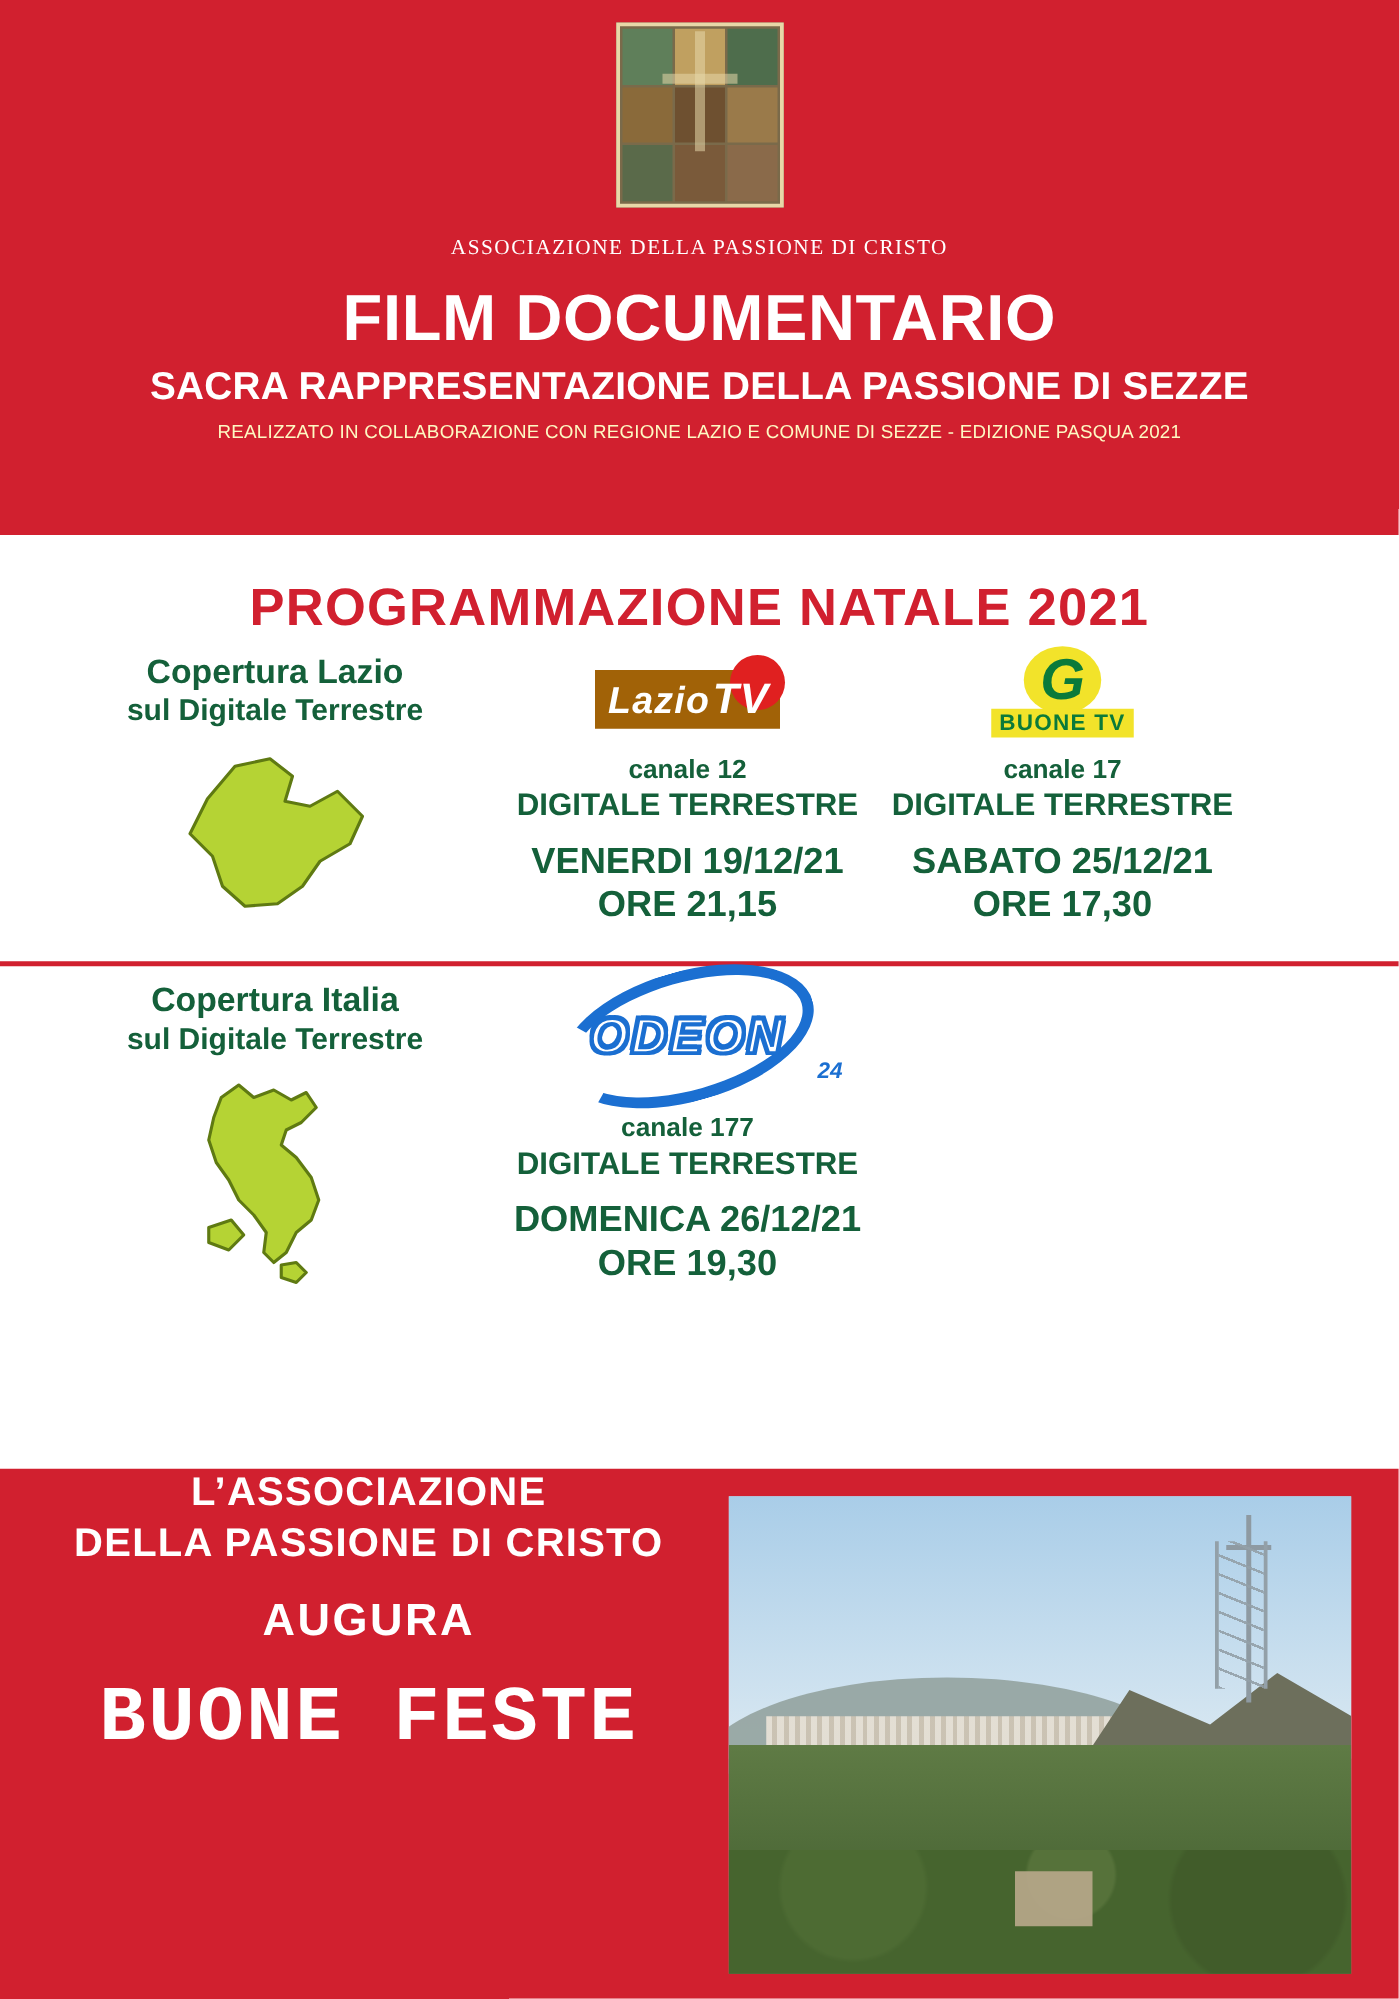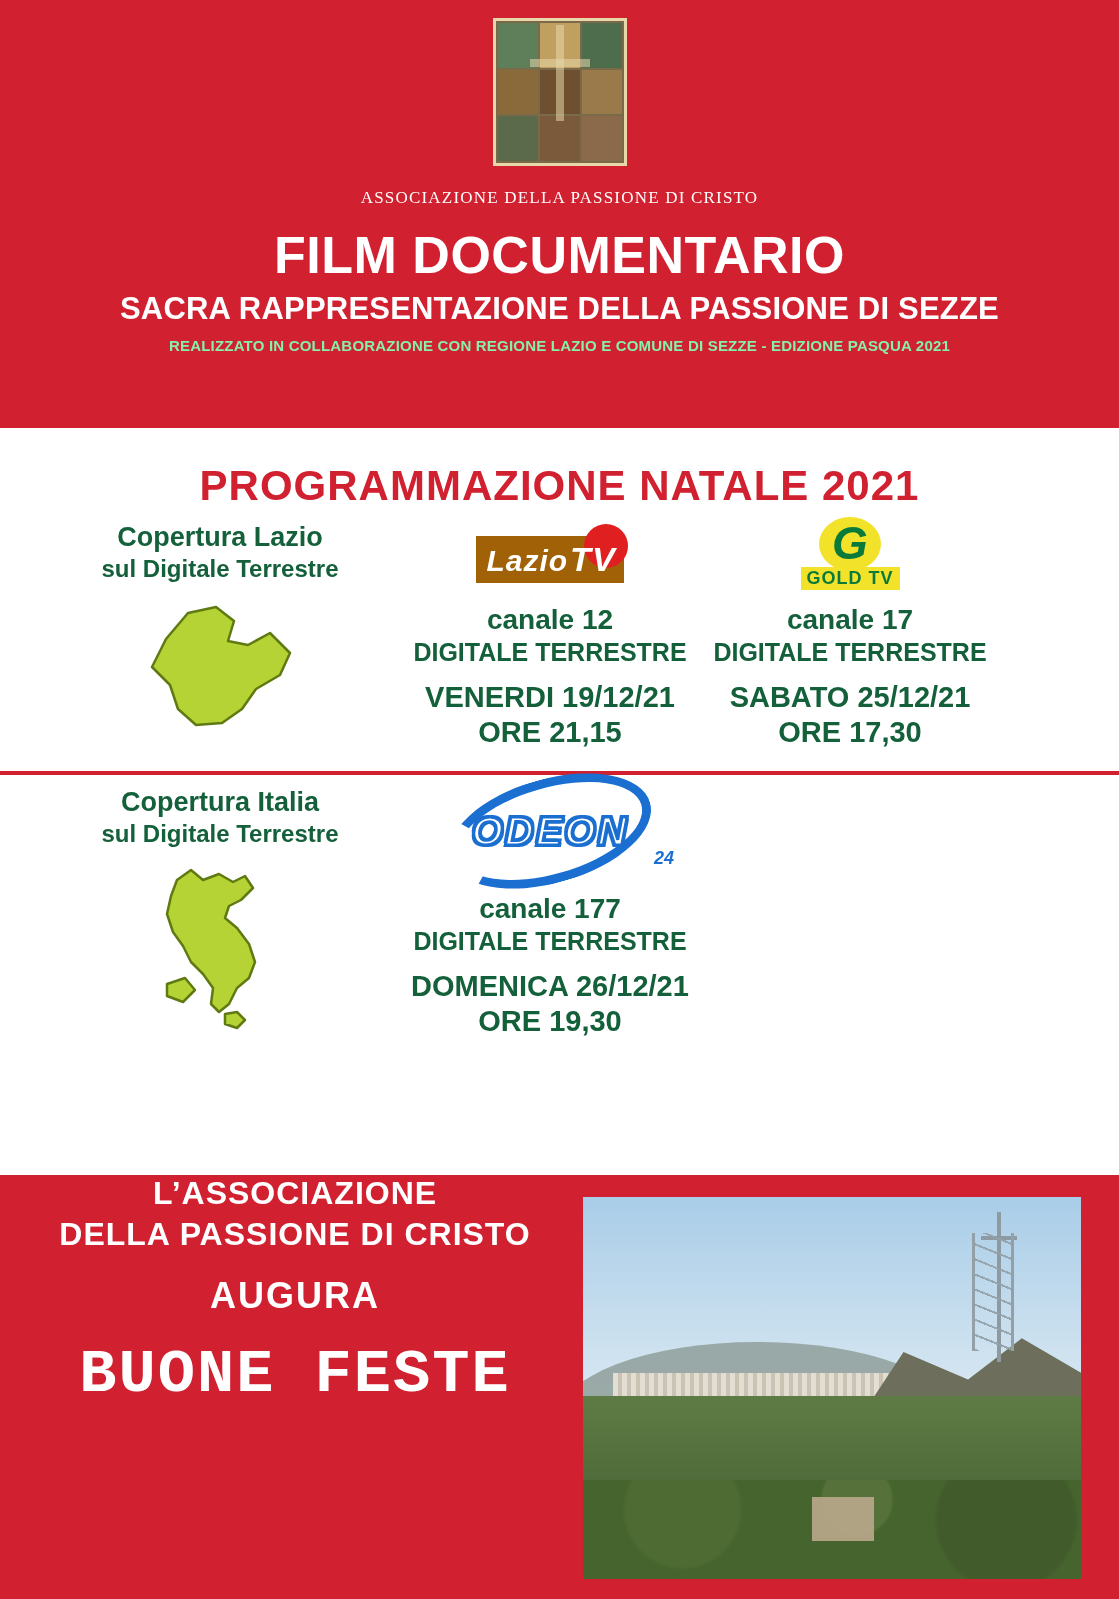--- a/index.html
+++ b/index.html
@@ -97,23 +97,23 @@
   .title-quote {
     margin-top: 10px;
     color: #ffffff;
     font-size: 26px;
     font-weight: bold;
     font-style: italic;
     letter-spacing: 0.2px;
   }
   .title-credits {
     margin-top: 10px;
-    color: #86efac;
+    color: #fef9c3;
     font-size: 15px;
-    font-weight: bold;
+    font-weight: normal;
     letter-spacing: 0.2px;
   }
 
   
   .program-title {
     text-align: center;
     color: #d1202f;
     font-size: 42px;
     font-weight: bold;
     letter-spacing: 1px;
@@ -267,21 +267,21 @@
     bottom: 10px;
     color: #1b6fd1;
     font-size: 18px;
     font-weight: bold;
     font-style: italic;
     z-index: 3;
   }
 
   .ch-name {
     color: #14603a;
-    font-size: 28px;
+    font-size: 21px;
     font-weight: bold;
     margin-top: 14px;
   }
   .ch-dt {
     color: #14603a;
     font-size: 25px;
     font-weight: bold;
     margin-top: 2px;
   }
   .ch-day {
@@ -479,21 +479,21 @@
       </div>
       <div class="ch-name">canale 12</div>
       <div class="ch-dt">DIGITALE TERRESTRE</div>
       <div class="ch-day">VENERDI 19/12/21</div>
       <div class="ch-time">ORE 21,15</div>
     </div>
 
     <div class="channel">
       <div class="logo-gold">
         <div class="gold-g">G</div>
-        <div class="gold-text">GOLD TV</div>
+        <div class="gold-text">BUONE TV</div>
       </div>
       <div class="ch-name">canale 17</div>
       <div class="ch-dt">DIGITALE TERRESTRE</div>
       <div class="ch-day">SABATO 25/12/21</div>
       <div class="ch-time">ORE 17,30</div>
     </div>
 
   </div>
 </div>
 

